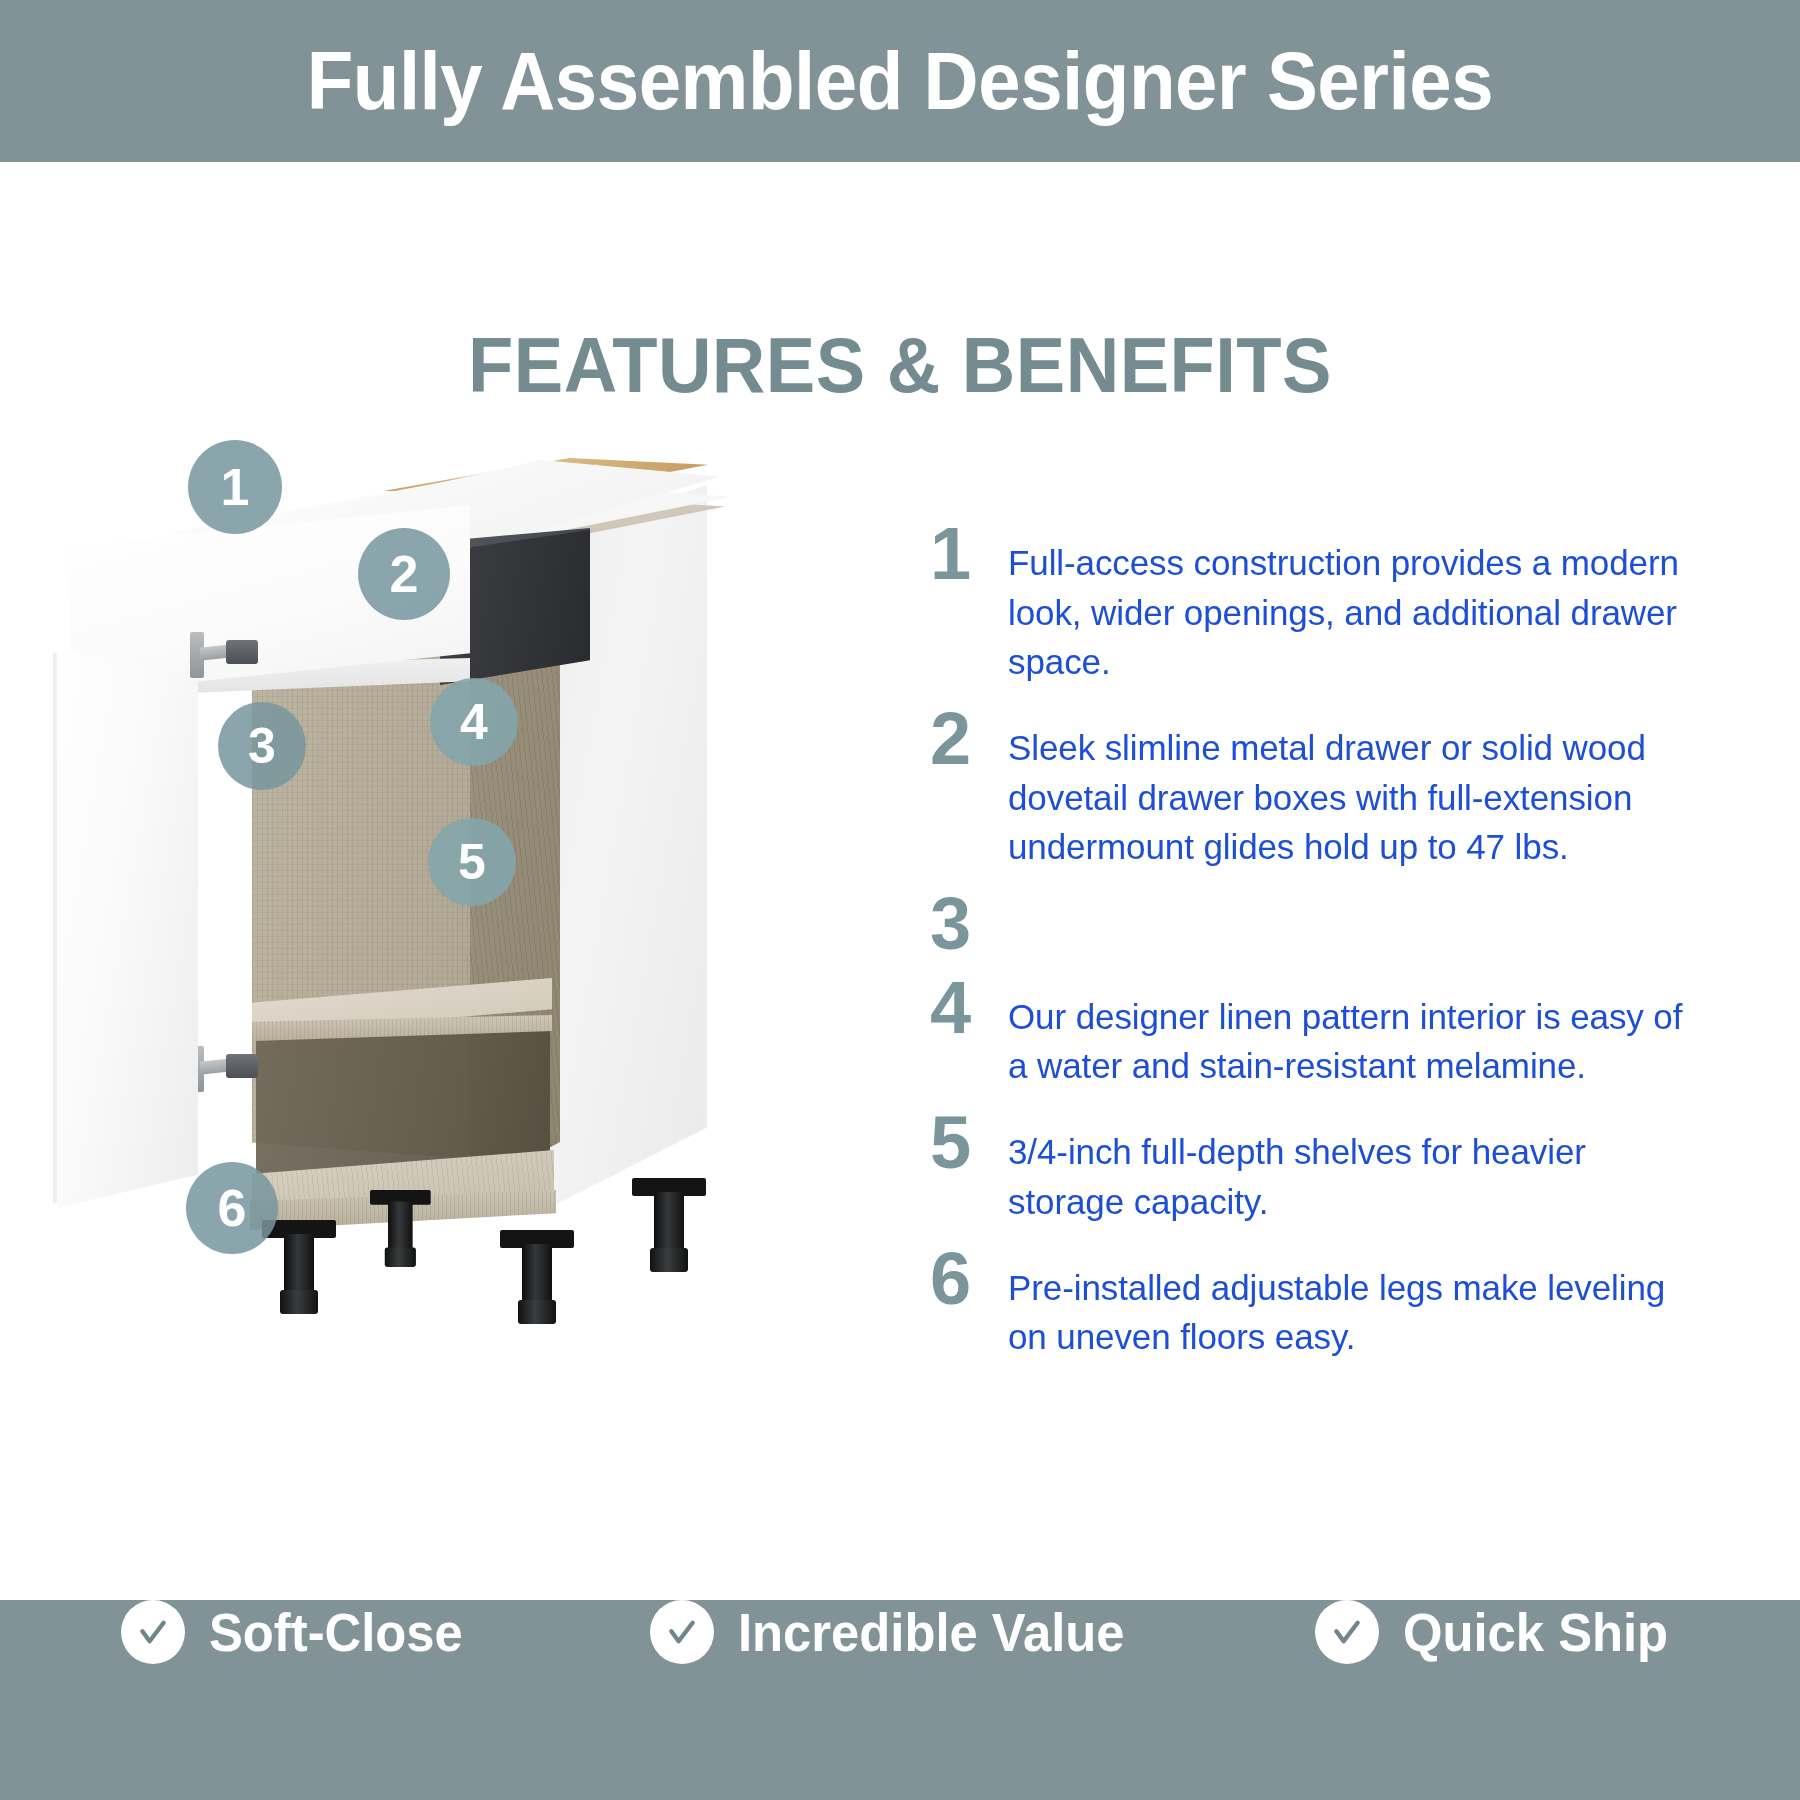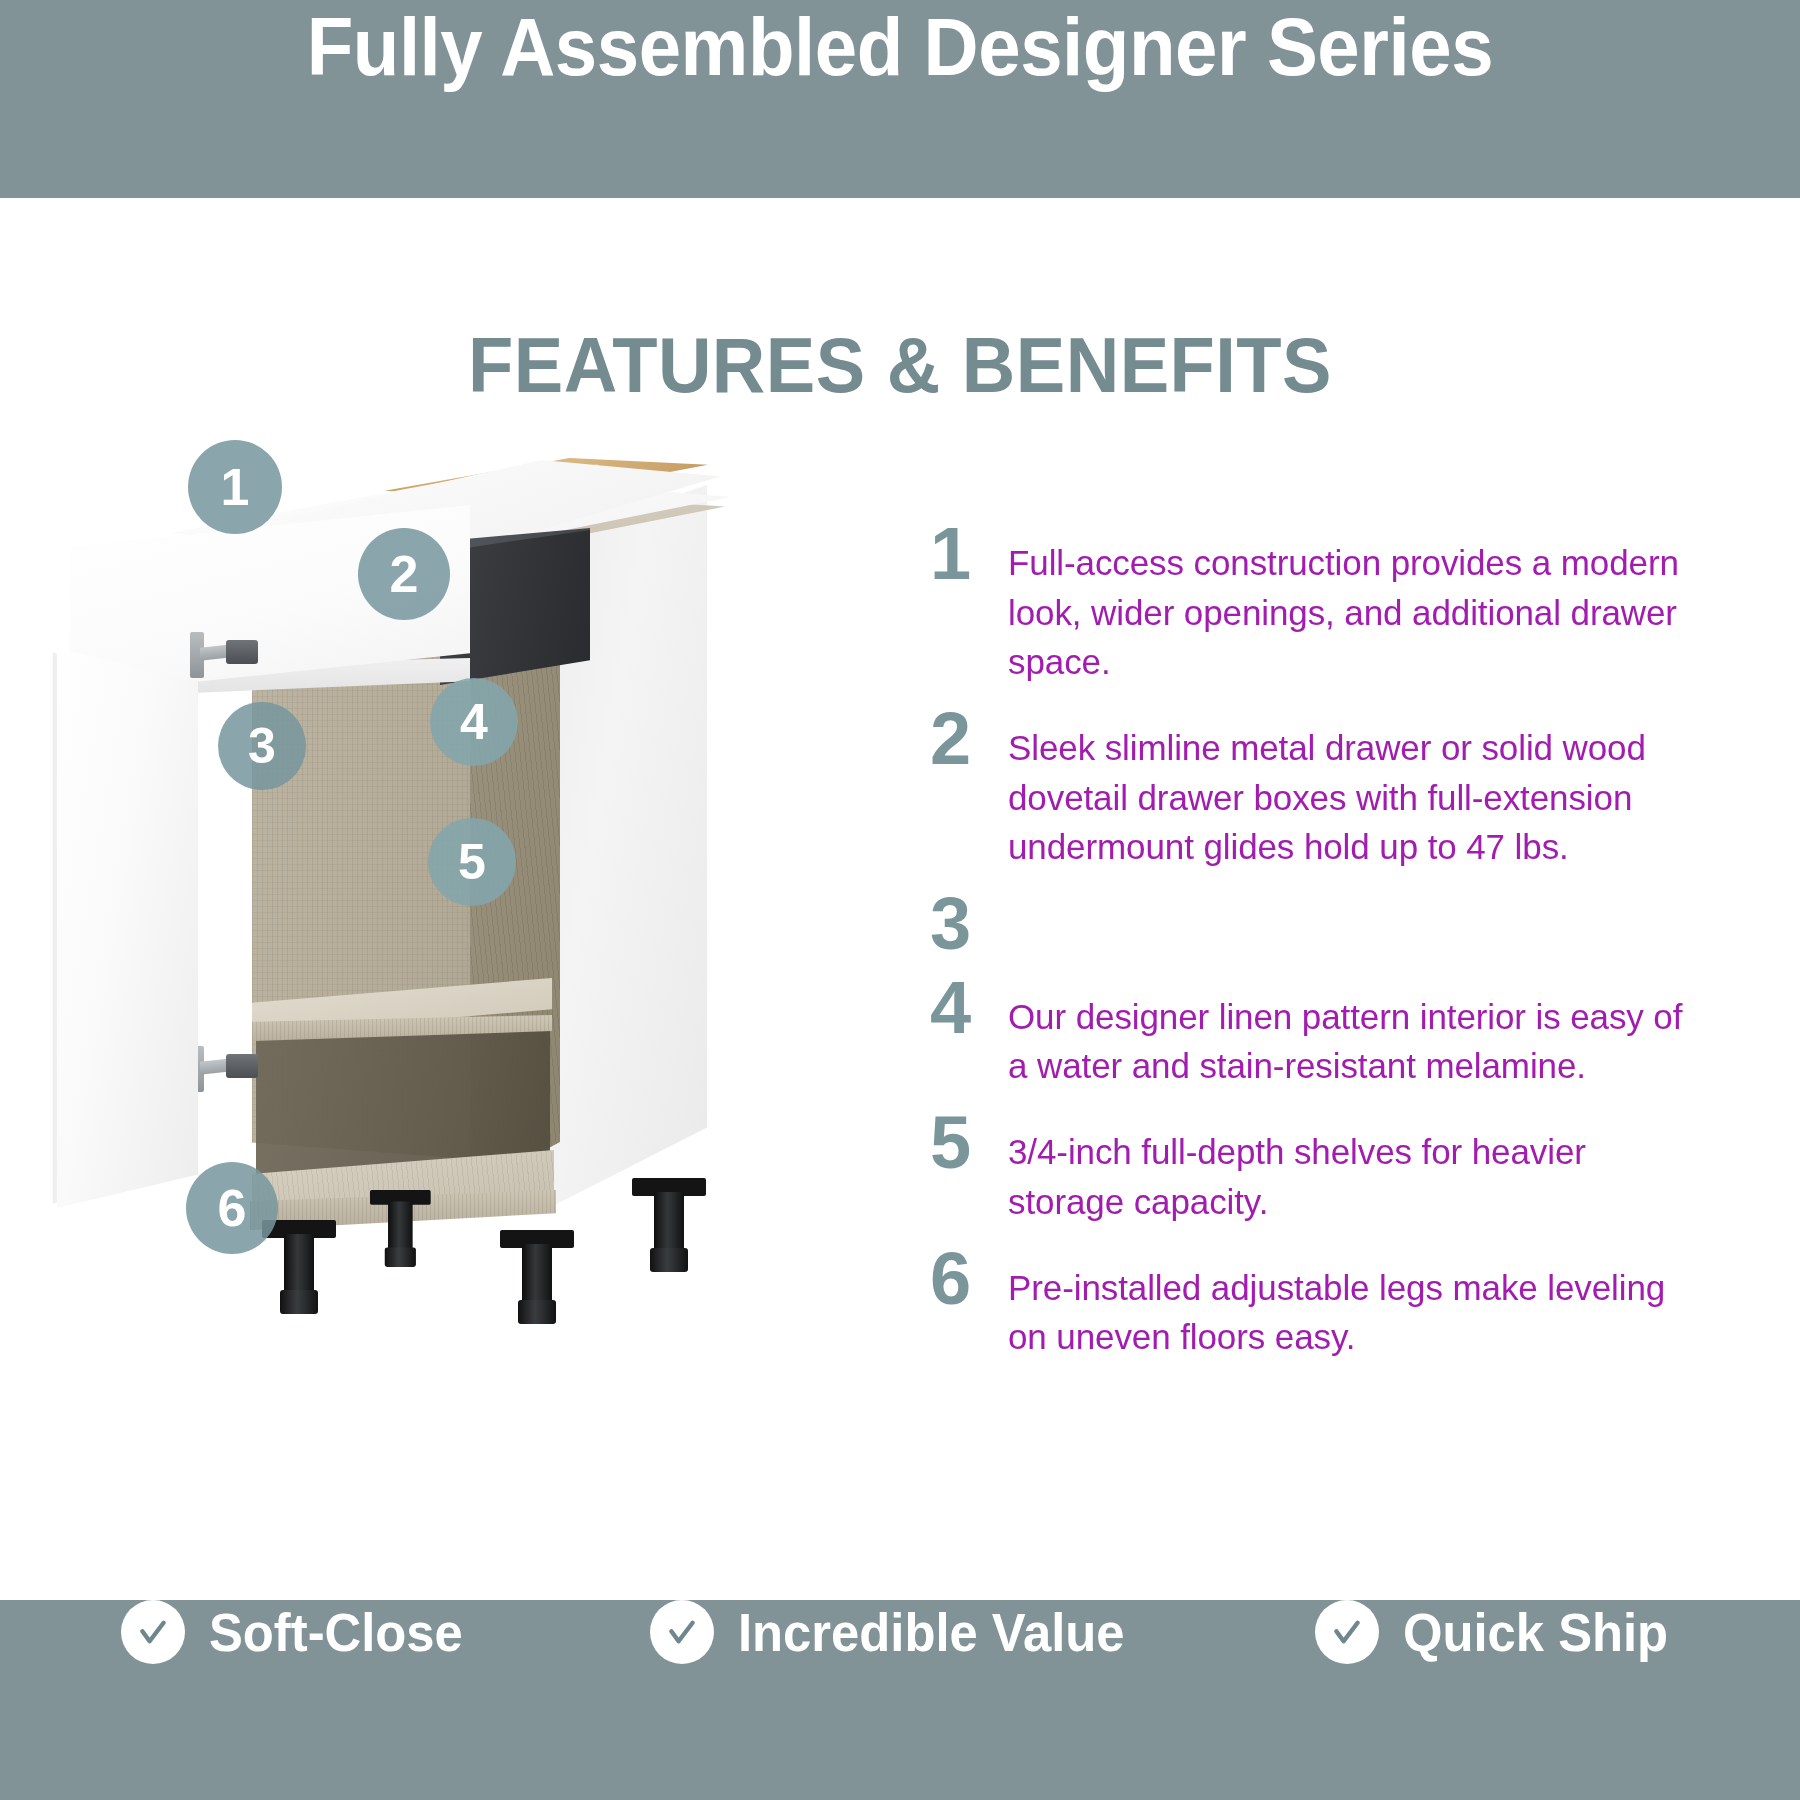--- a/index.html
+++ b/index.html
@@ -8,23 +8,23 @@
   body {
     background:#ffffff;
     font-family:"Liberation Sans", sans-serif;
     position:relative;
     overflow:hidden;
   }
   .page { position:absolute; inset:0; width:1800px; height:1800px; background:#fff; }
 
   
   .header {
-    position:absolute; left:0; top:0; width:1800px; height:198px;
+    position:absolute; left:0; top:0; width:1800px; height:162px;
     background:#829397;
-    display:flex; justify-content:center;
+    display:flex; align-items:center; justify-content:center;
   }
   .header-title {
     color:#ffffff;
     font-family:"Liberation Sans Narrow","Liberation Sans",sans-serif;
     font-weight:700;
     font-size:82px;
     letter-spacing:-0.5px;
     transform:scaleX(0.93);
     white-space:nowrap;
   }
@@ -253,21 +253,21 @@
     color:#7b969b;
     font-family:"Liberation Sans",sans-serif;
     font-weight:700;
     font-size:74px;
     line-height:0.86;
     text-align:left;
     padding-top:2px;
   }
   .feature-text {
     flex:1 1 auto;
-    color:#a21caf;
+    color:#1d4ed8;
     font-family:"Liberation Sans",sans-serif;
     font-weight:400;
     font-size:35px;
     line-height:1.42;
     letter-spacing:-0.1px;
     padding-top:18px;
   }
 
   
   .footer {

